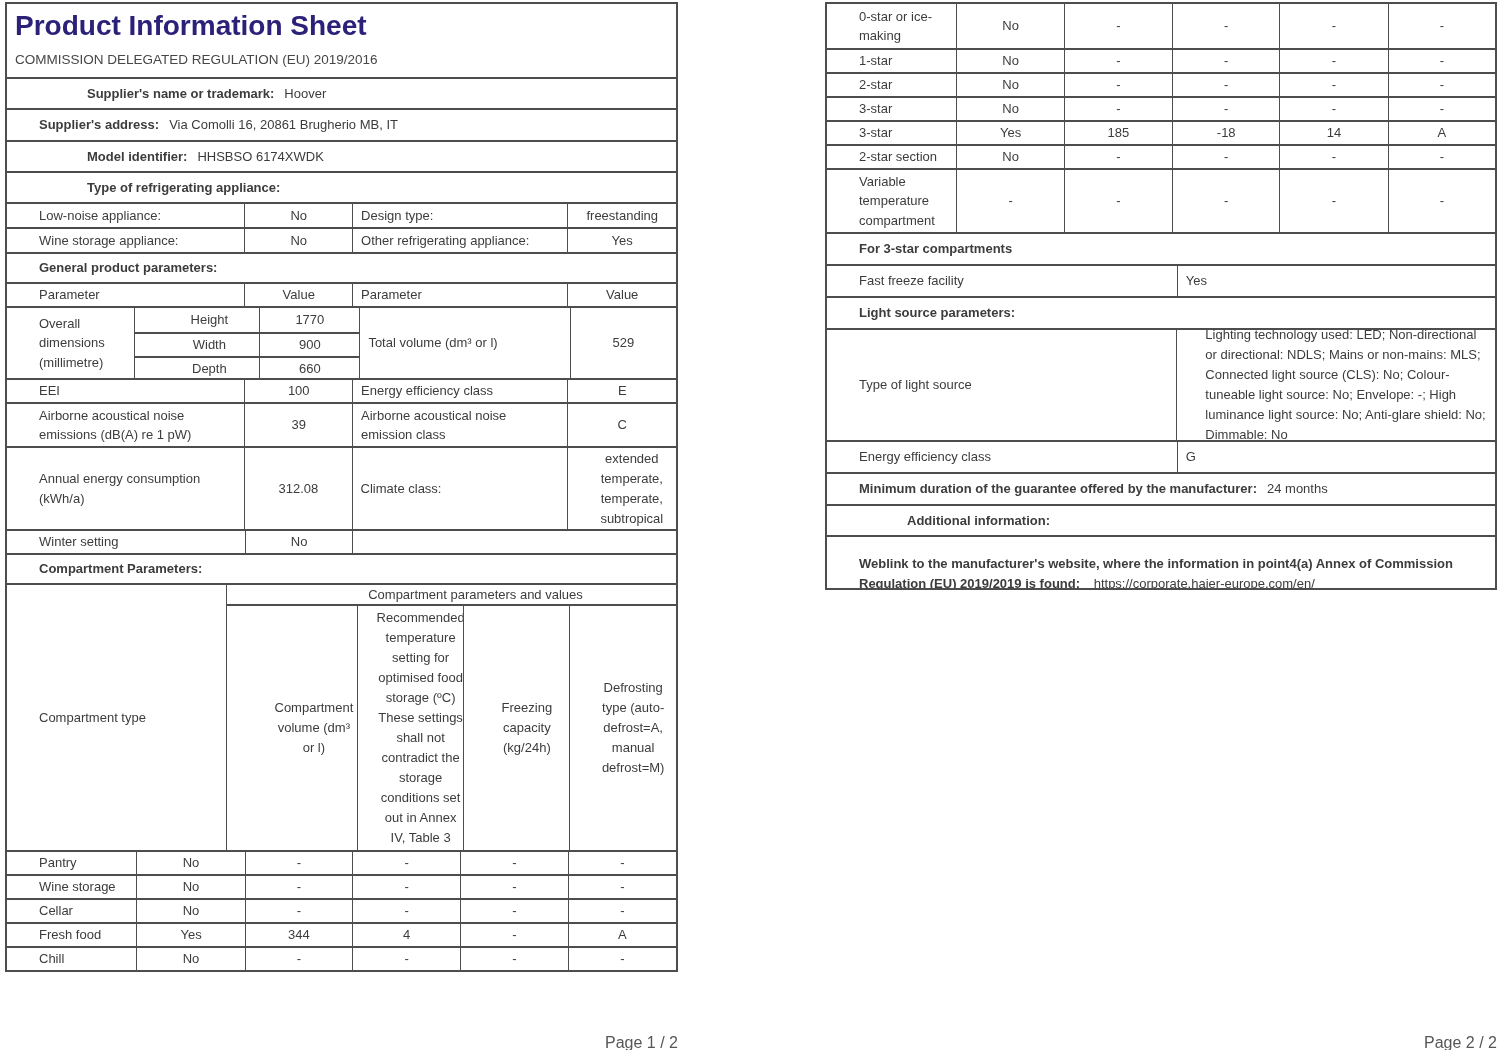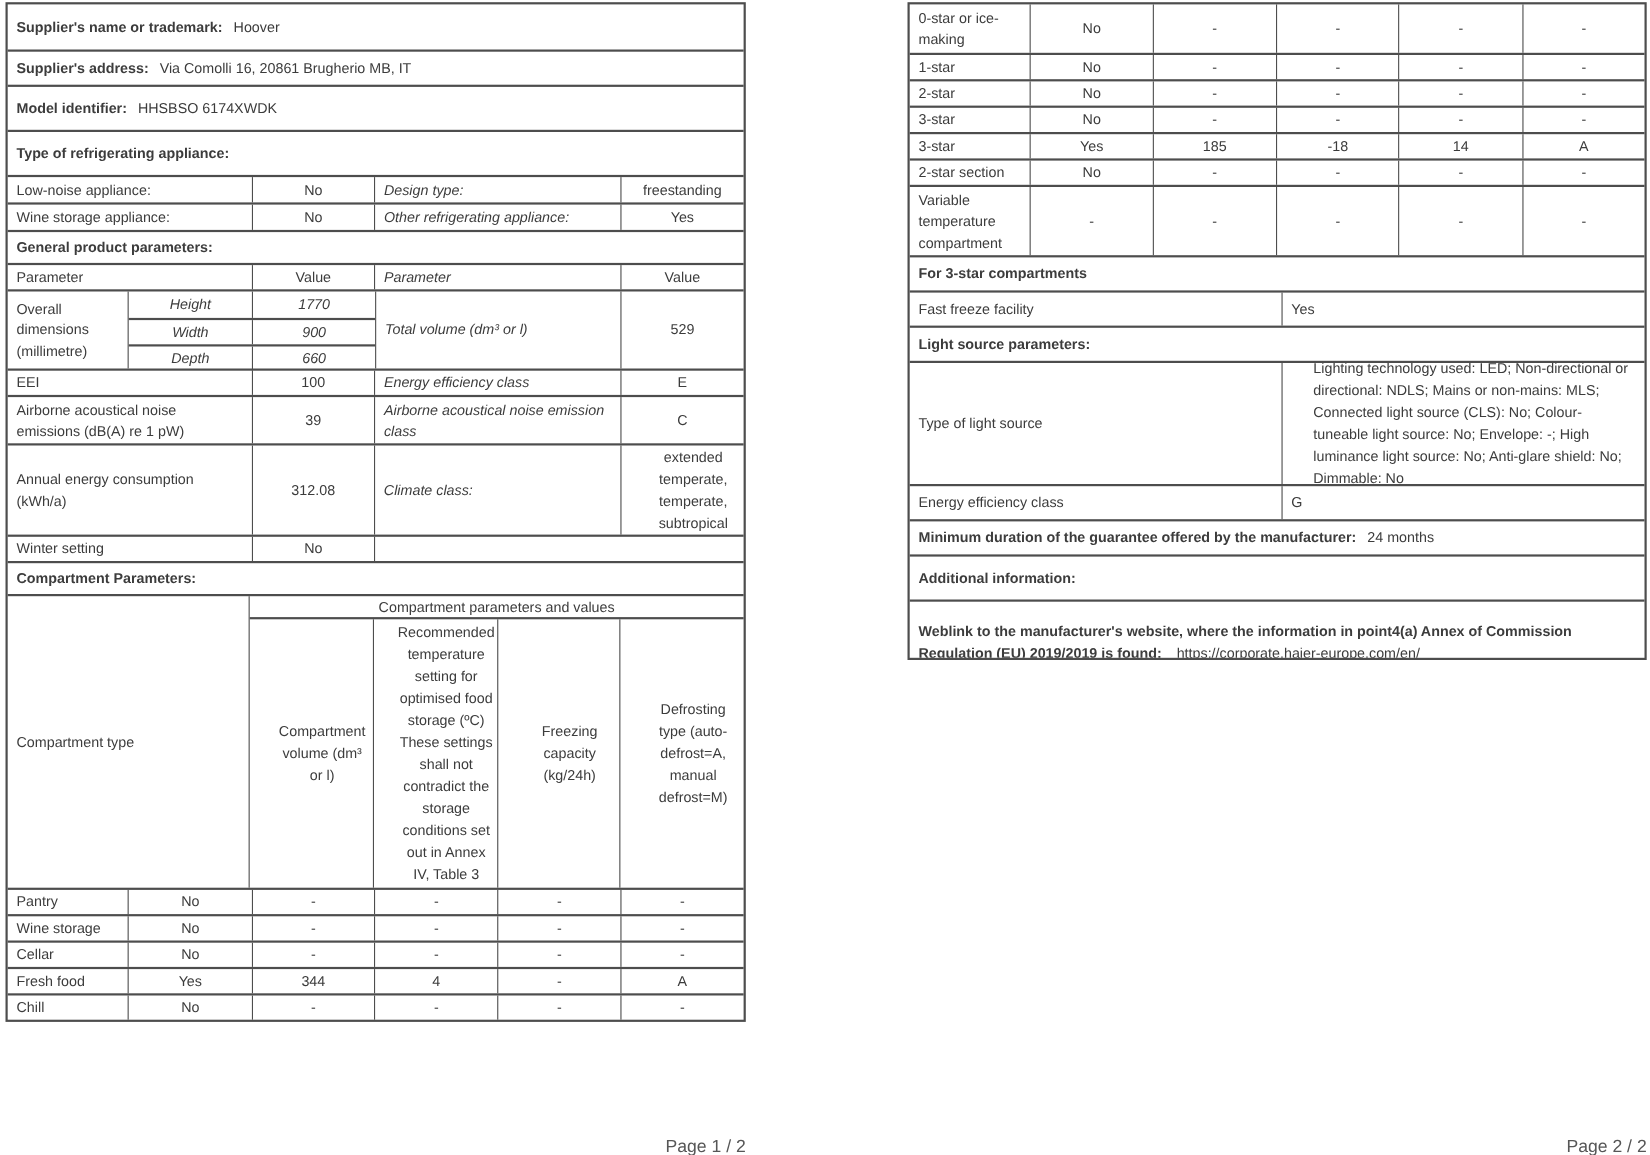--- a/index.html
+++ b/index.html
@@ -22,36 +22,36 @@
 
   .row { display: flex; align-items: stretch; border-top: 2px solid var(--border); }
   .row:first-child { border-top: none; }
   .c {
     display: flex; align-items: center;
     padding: 2px 8px;
     line-height: 1.5;
     border-left: 1px solid var(--border);
     overflow: hidden;
   }
-  .c:first-child { border-left: none; }
+  .c:first-child { border-left: none; margin-left: 24px; }
   .ctr { justify-content: center; text-align: center; }
   .b { font-weight: bold; }
 
   
   .wA { width: 110px; } .wB { width: 113px; } .wC { width: 112px; }
   .wD { width: 113px; } .wE { width: 112px; } .wF { width: 113px; }
-  .wAB { width: 223px; } .wDE { width: 225px; font-style: italic; } .wDEF { width: 338px; }
+  .wAB { width: 223px; } .wDE { width: 225px; } .wDEF { width: 338px; }
 
   
   .wL { width: 110px; } .wM { width: 112px; } .wN { width: 113px; }
   .wO { width: 112px; } .wP { width: 113px; } .wQ { width: 112px; }
   .wLMN { width: 340px; } .wOPQ { width: 332px; }
 
   .h24 { height: 24px; } .h25 { height: 25px; } .h30 { height: 30px; }
-  .h31 { height: 41px; } .h32 { height: 32px; } .h44 { height: 44px; }
+  .h31 { height: 31px; padding-left: 48px; } .h32 { height: 32px; } .h44 { height: 44px; }
   .h53 { height: 53px; } .h64 { height: 64px; } .h65 { height: 65px; }
   .h72 { height: 72px; } .h73 { height: 73px; } .h83 { height: 83px; }
   .h112 { height: 112px; } .h267 { height: 267px; }
 
   .titlebox { flex-direction: column; align-items: flex-start; justify-content: flex-start; padding: 5px 8px; }
   .doc-title { font-size: 28px; font-weight: bold; color: var(--title); line-height: 1.2; }
   .doc-subtitle { font-size: 13.5px; margin-top: 9px; color: #474747; }
 
   .stack { display: flex; flex-direction: column; border-left: 1px solid var(--border); }
   .subrow { display: flex; border-top: 2px solid var(--border); }
@@ -67,20 +67,24 @@
     text-align: right; font-size: 16px; color: #565656;
   }
   #footer1 { left: 5px; width: 673px; }
   #footer2 { left: 825px; width: 672px; }
 </style>
 </head>
 <body>
 
 <div id="page1" class="page">
 
+  <div class="row h73 titlebox">
+    <div class="doc-title">Product Information Sheet</div>
+    <div class="doc-subtitle">COMMISSION DELEGATED REGULATION (EU) 2019/2016</div>
+  </div>
 
   <div class="row h31">
     <div class="c" style="width:100%">
       <span class="b">Supplier's name or trademark:</span>
       <span class="gap">Hoover</span>
     </div>
   </div>
 
   <div class="row h32">
     <div class="c" style="width:100%">

